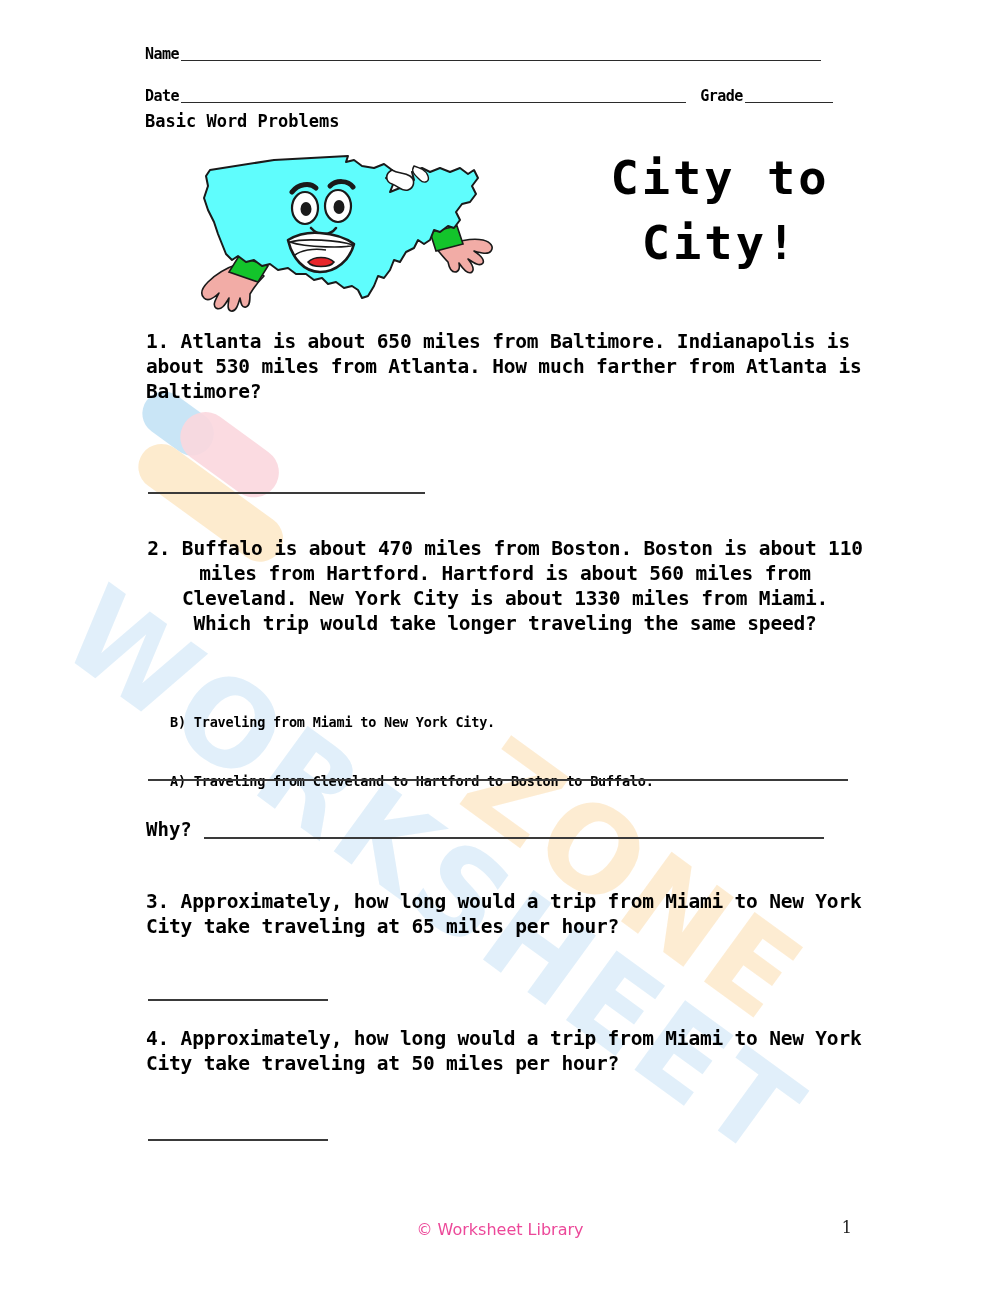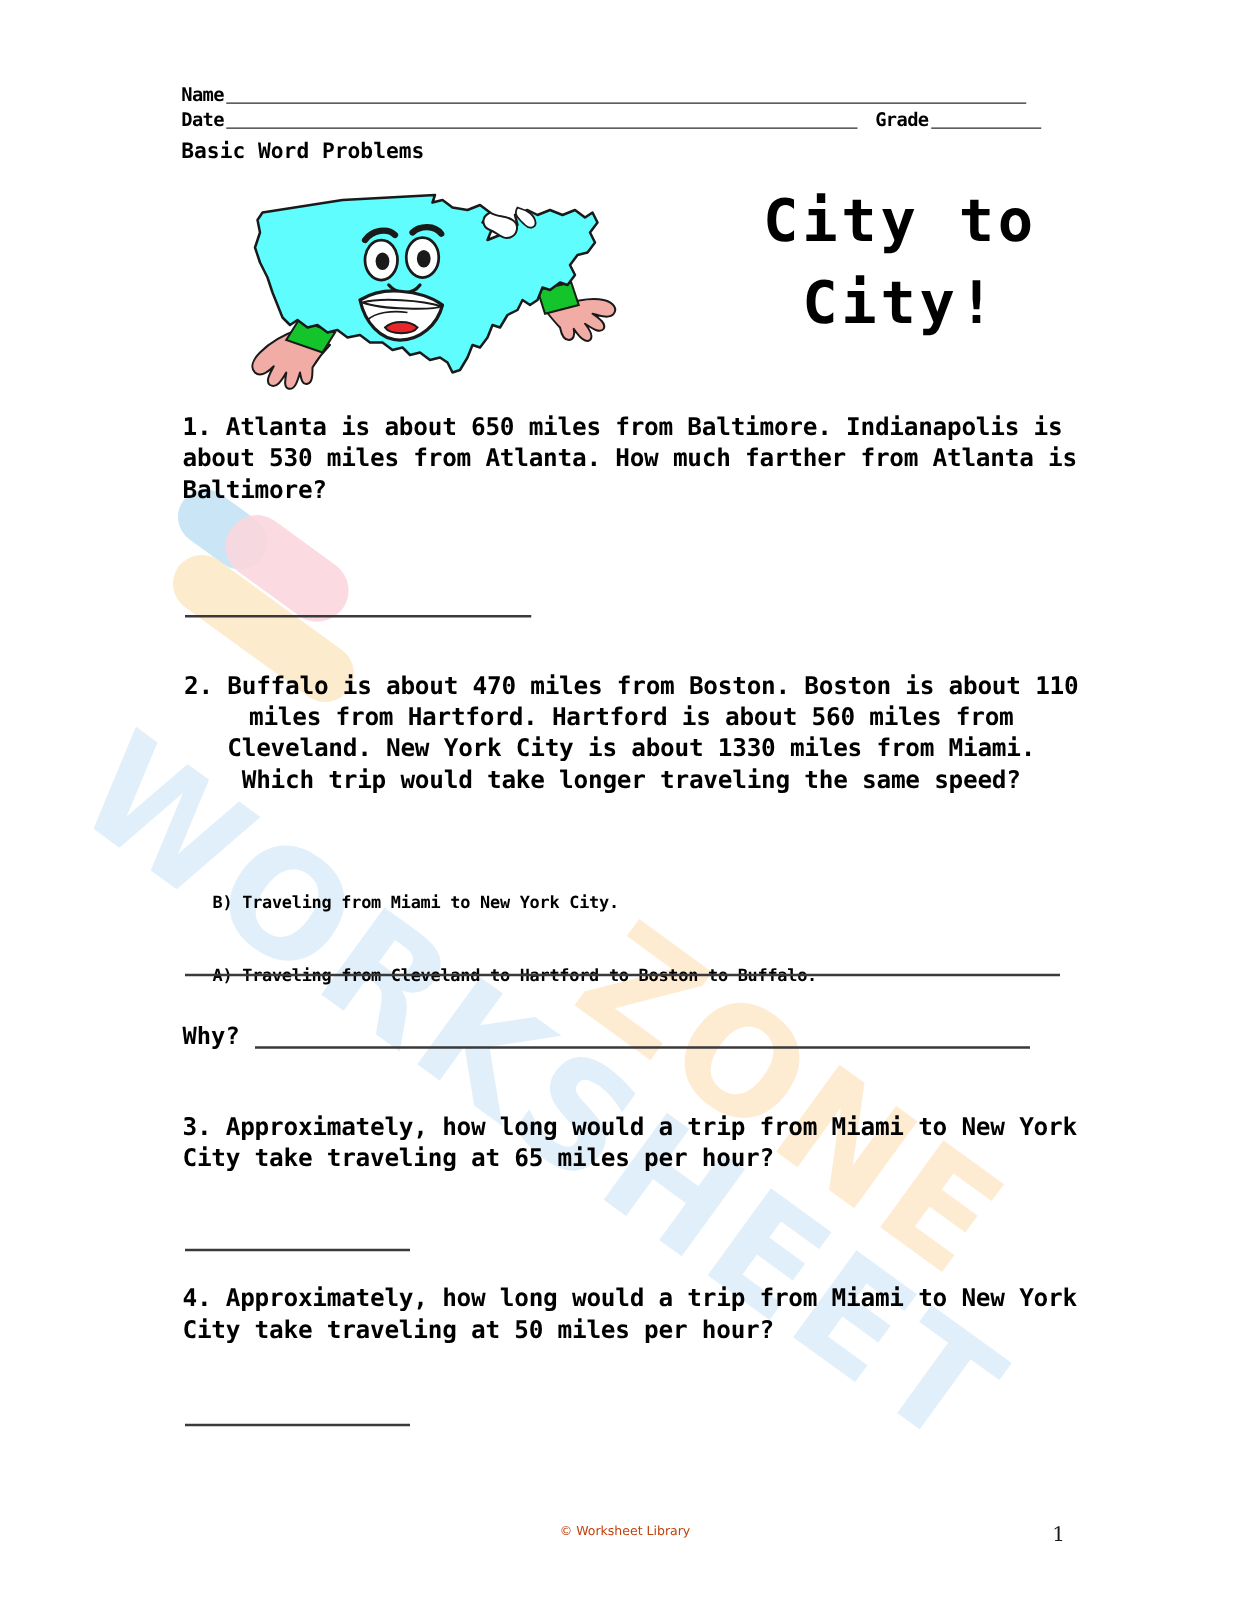--- a/index.html
+++ b/index.html
@@ -89,21 +89,21 @@
     letter-spacing: -0.5px;
     line-height: 1;
     padding-bottom: 1px;
   }
   .rule {
     border-bottom: 1.5px solid #2b2b2b;
     height: 1px;
     margin-bottom: 2px;
   }
 
-  #name-row  { left: 145px; top: 69px;  width: 690px; }
+  #name-row  { left: 145px; top: 47px;  width: 690px; }
   #name-row .rule  { width: 640px; margin-left: 2px; }
   #date-row  { left: 145px; top: 89px;  width: 690px; }
   #date-row .rule.date  { width: 505px; margin-left: 2px; }
   #date-row .field-label.grade { padding-left: 14px; }
   #date-row .rule.grade { width: 88px; margin-left: 2px; }
 
   .subject-title {
     position: absolute;
     left: 145px;
     top: 111px;
@@ -193,22 +193,22 @@
   .why-row .rule { width: 620px; margin-left: 12px; border-bottom: 2px solid #3a3a3a; }
 
   
   .footer-credit {
     position: absolute;
     left: 0;
     top: 1220px;
     width: 1000px;
     text-align: center;
     font-family: "DejaVu Sans", sans-serif;
-    font-size: 10px;
-    color: #c2410c;
+    font-size: 16px;
+    color: #ec4899;
   }
   .page-number {
     position: absolute;
     right: 148px;
     top: 1218px;
     font-family: "DejaVu Serif", serif;
     font-size: 16px;
     color: #1a1a1a;
   }
 </style>

